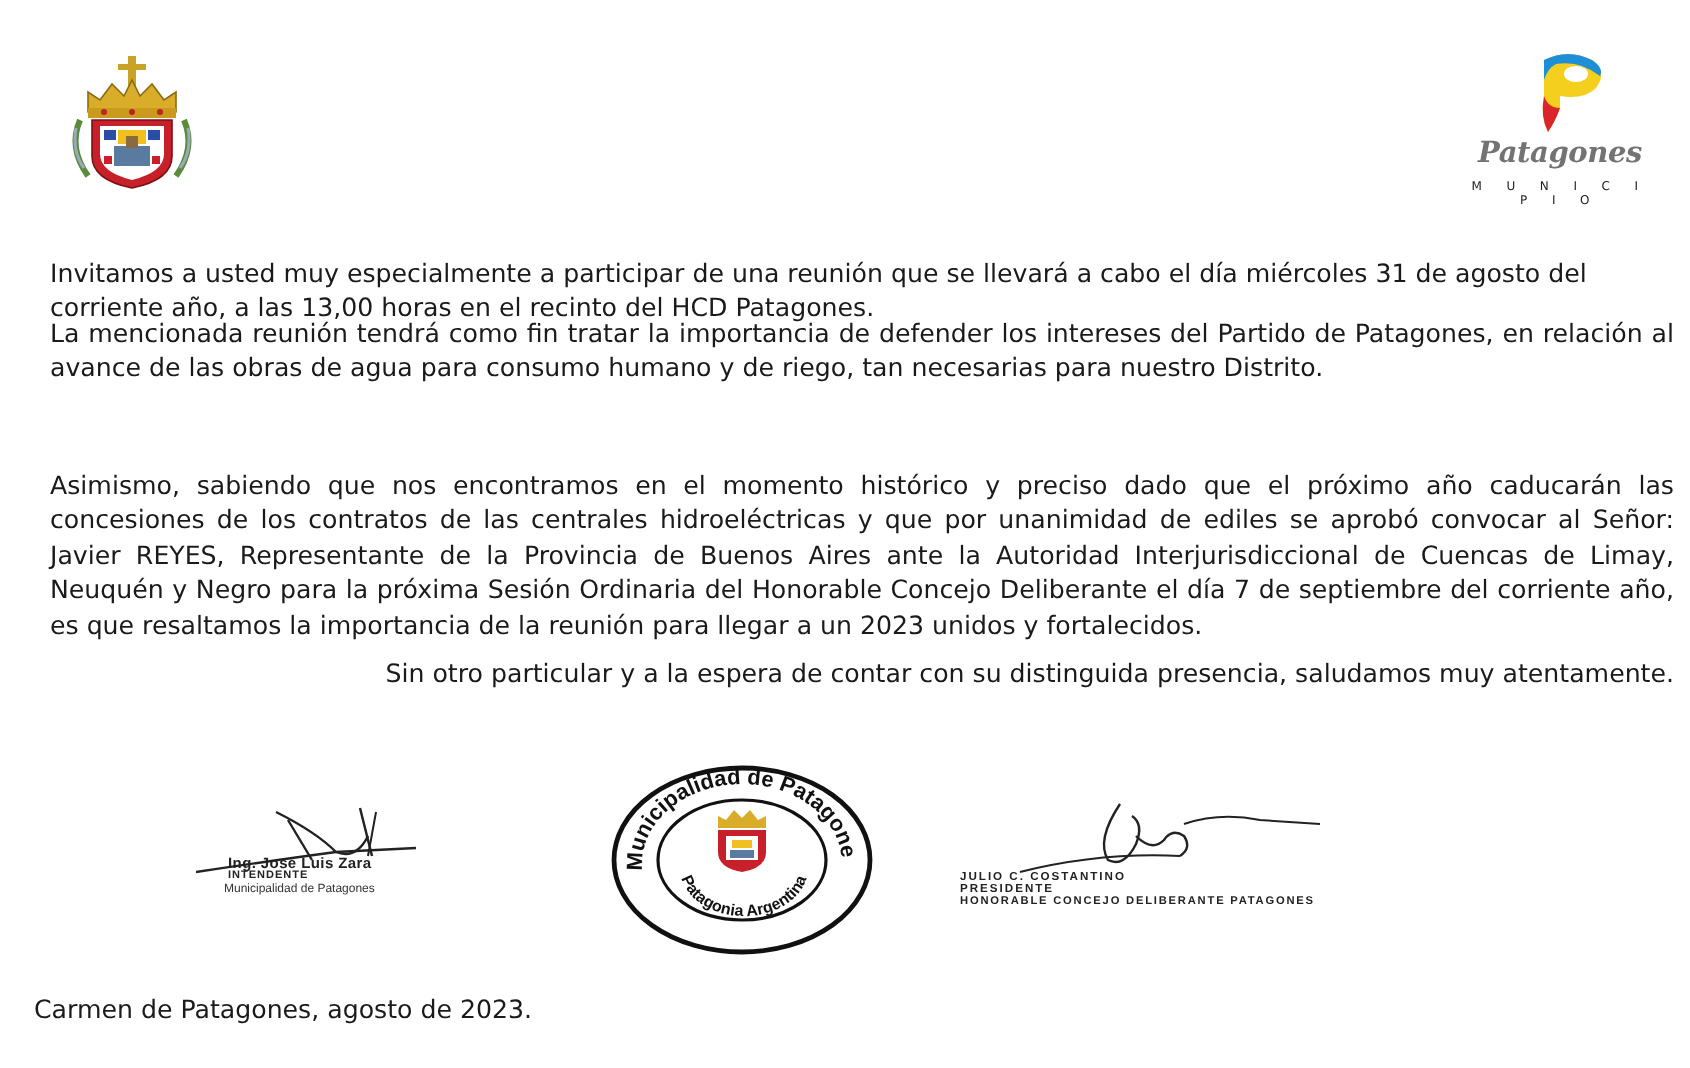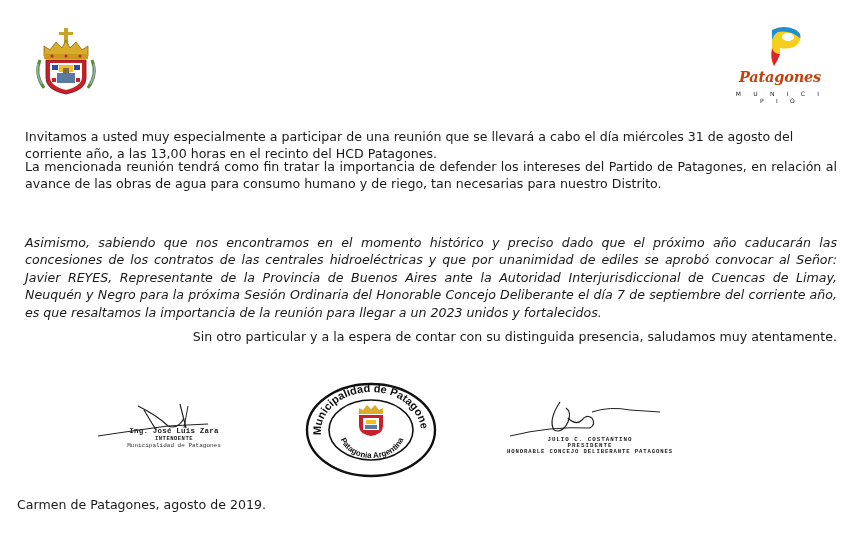--- a/index.html
+++ b/index.html
@@ -32,21 +32,21 @@
     .brand-name {
       position: absolute;
       left: 0;
       top: 44px;
       width: 104px;
       text-align: center;
       font-family: "DejaVu Serif", serif;
       font-style: italic;
       font-weight: bold;
       font-size: 14.5px;
-      color: #c2410c;
+      color: #737373;
       letter-spacing: -0.2px;
     }
     .brand-sub {
       position: absolute;
       left: 0;
       top: 66px;
       width: 104px;
       text-align: center;
       font-family: "DejaVu Sans", sans-serif;
       font-size: 6px;
@@ -64,33 +64,33 @@
       position: absolute;
       left: 17px;
       width: 812px;
       font-size: 12.6px;
       line-height: 17.4px;
       text-align: justify;
       margin: 8px;
     }
     .p1 { top: 120px; text-align: left; }
     .p2 { top: 150px; }
-    .p3 { top: 226px; font-style: italic; }
+    .p3 { top: 226px; }
     .p4 { top: 320px; text-align: right; }
     .closing {
       position: absolute;
       left: 17px;
       top: 497px;
       font-size: 12.6px;
       margin: 0;
     }
     .sig-block {
       position: absolute;
-      text-align: center;
-      font-family: Liberation Mono, monospace;
+      text-align: left;
+      font-family: Liberation Sans, sans-serif;
     }
     .sig1 {
       left: 98px;
       top: 400px;
       width: 150px;
       height: 52px;
     }
     .sig1 svg { position: absolute; left: 0; top: 0; }
     .sig1 .name {
       position: absolute;
@@ -256,13 +256,13 @@
     <path d="M30 38 Q70 28 110 30" stroke="#222" stroke-width="1" fill="none"></path>
     <path d="M80 4 Q68 22 74 32 Q82 36 88 24 Q92 14 86 10" stroke="#222" stroke-width="1.2" fill="none"></path>
     <path d="M88 20 Q96 28 102 22 Q106 16 112 20 Q116 26 110 30" stroke="#222" stroke-width="1.2" fill="none"></path>
     <path d="M112 14 Q130 8 150 12 L180 14" stroke="#222" stroke-width="1" fill="none"></path>
   </svg>
   <div class="name">JULIO C. COSTANTINO</div>
   <div class="role">PRESIDENTE</div>
   <div class="org">HONORABLE CONCEJO DELIBERANTE  PATAGONES</div>
 </div>
 
-<p class="closing">Carmen de Patagones, agosto de 2019.</p>
+<p class="closing">Carmen de Patagones, agosto de 2023.</p>
 
 </body></html>

